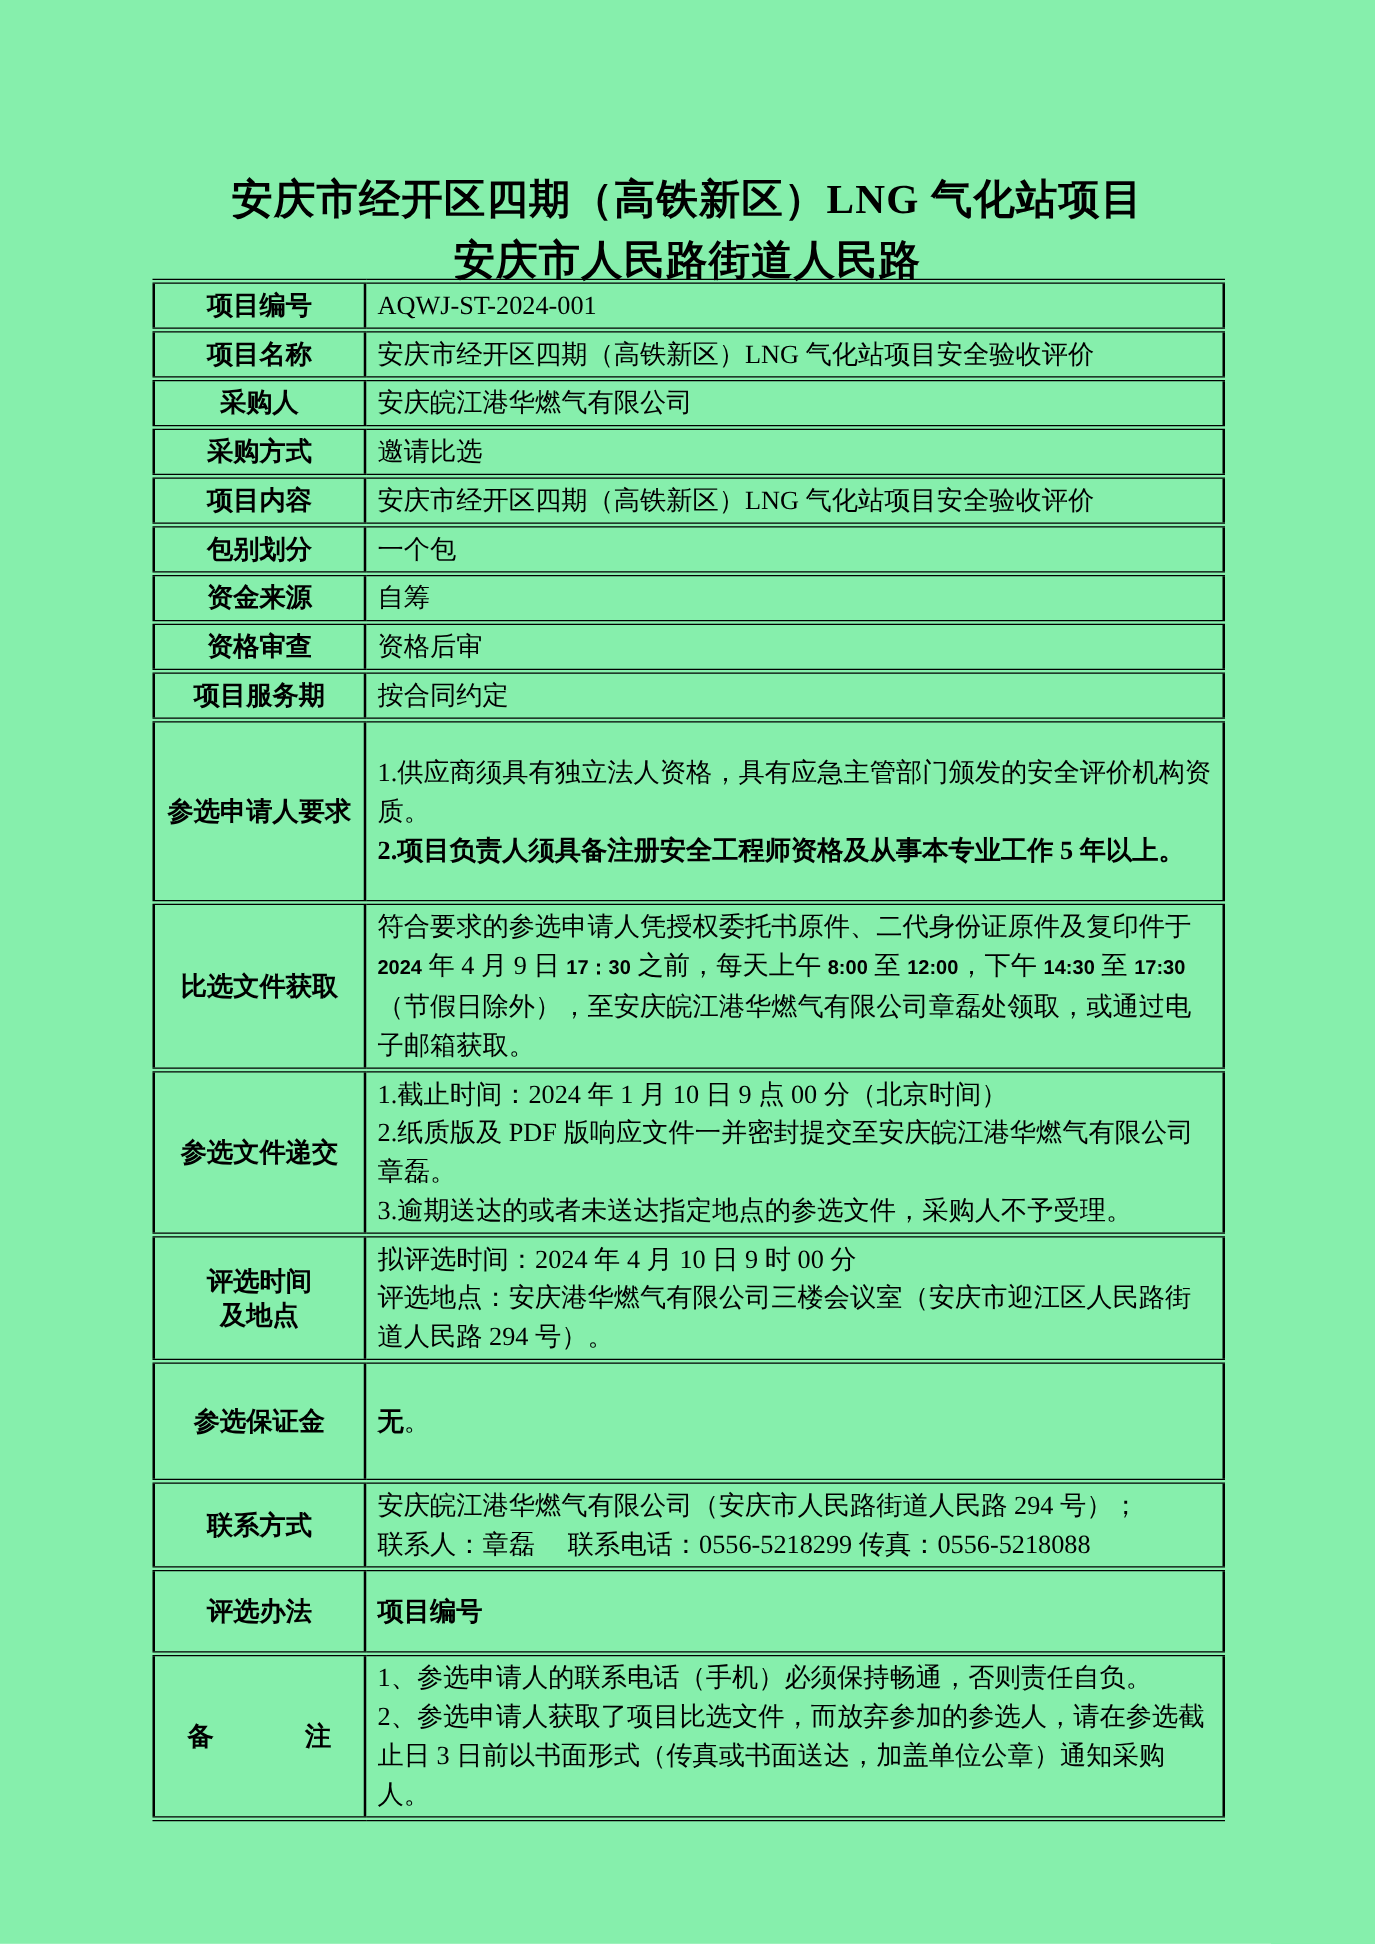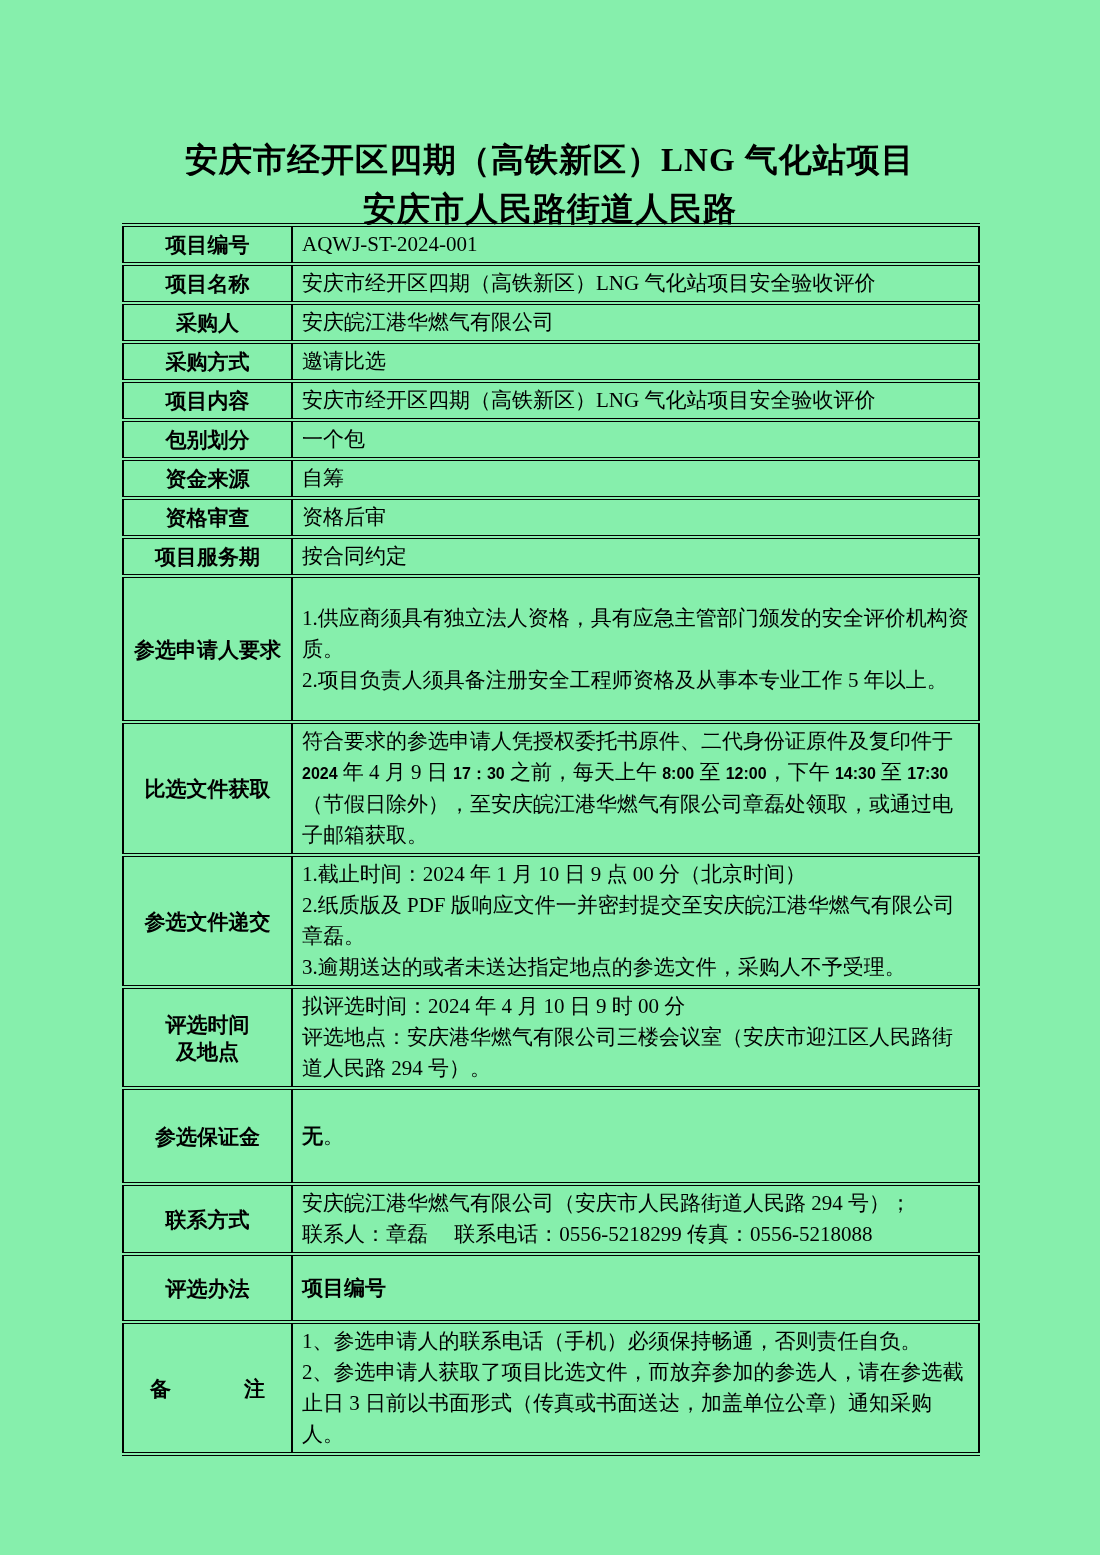--- a/index.html
+++ b/index.html
@@ -64,21 +64,21 @@
   span.num {
     font-family: "Liberation Sans", "DejaVu Sans", sans-serif;
     font-weight: 700;
     font-size: 16px;
   }
   span.b { font-weight: 700; }
   span.u { text-decoration: underline; }
   
   .doc-table tr:nth-child(-n+9) { height: 31px; }
   .doc-table tr:nth-child(10)   { height: 146px; }
-  .doc-table tr:nth-child(10) .line + .line { margin-top: 0; }
+  .doc-table tr:nth-child(10) .line + .line { margin-top: 0; font-weight: bold; }
   .doc-table tr:nth-child(11)   { height: 58px; }
   .doc-table tr:nth-child(12)   { height: 96px; }
   .doc-table tr:nth-child(13)   { height: 92px; }
   .doc-table tr:nth-child(14)   { height: 96px; }
   .doc-table tr:nth-child(14) .line + .line { margin-top: 2px; text-align: center; }
   .doc-table tr:nth-child(15)   { height: 36px; }
   .doc-table tr:nth-child(16)   { height: 68px; }
   .doc-table tr:nth-child(16) .line + .line { margin-top: 2px; }
   .doc-table tr:nth-child(17)   { height: 34px; }
   .doc-table tr:nth-child(18)   { height: 110px; }

